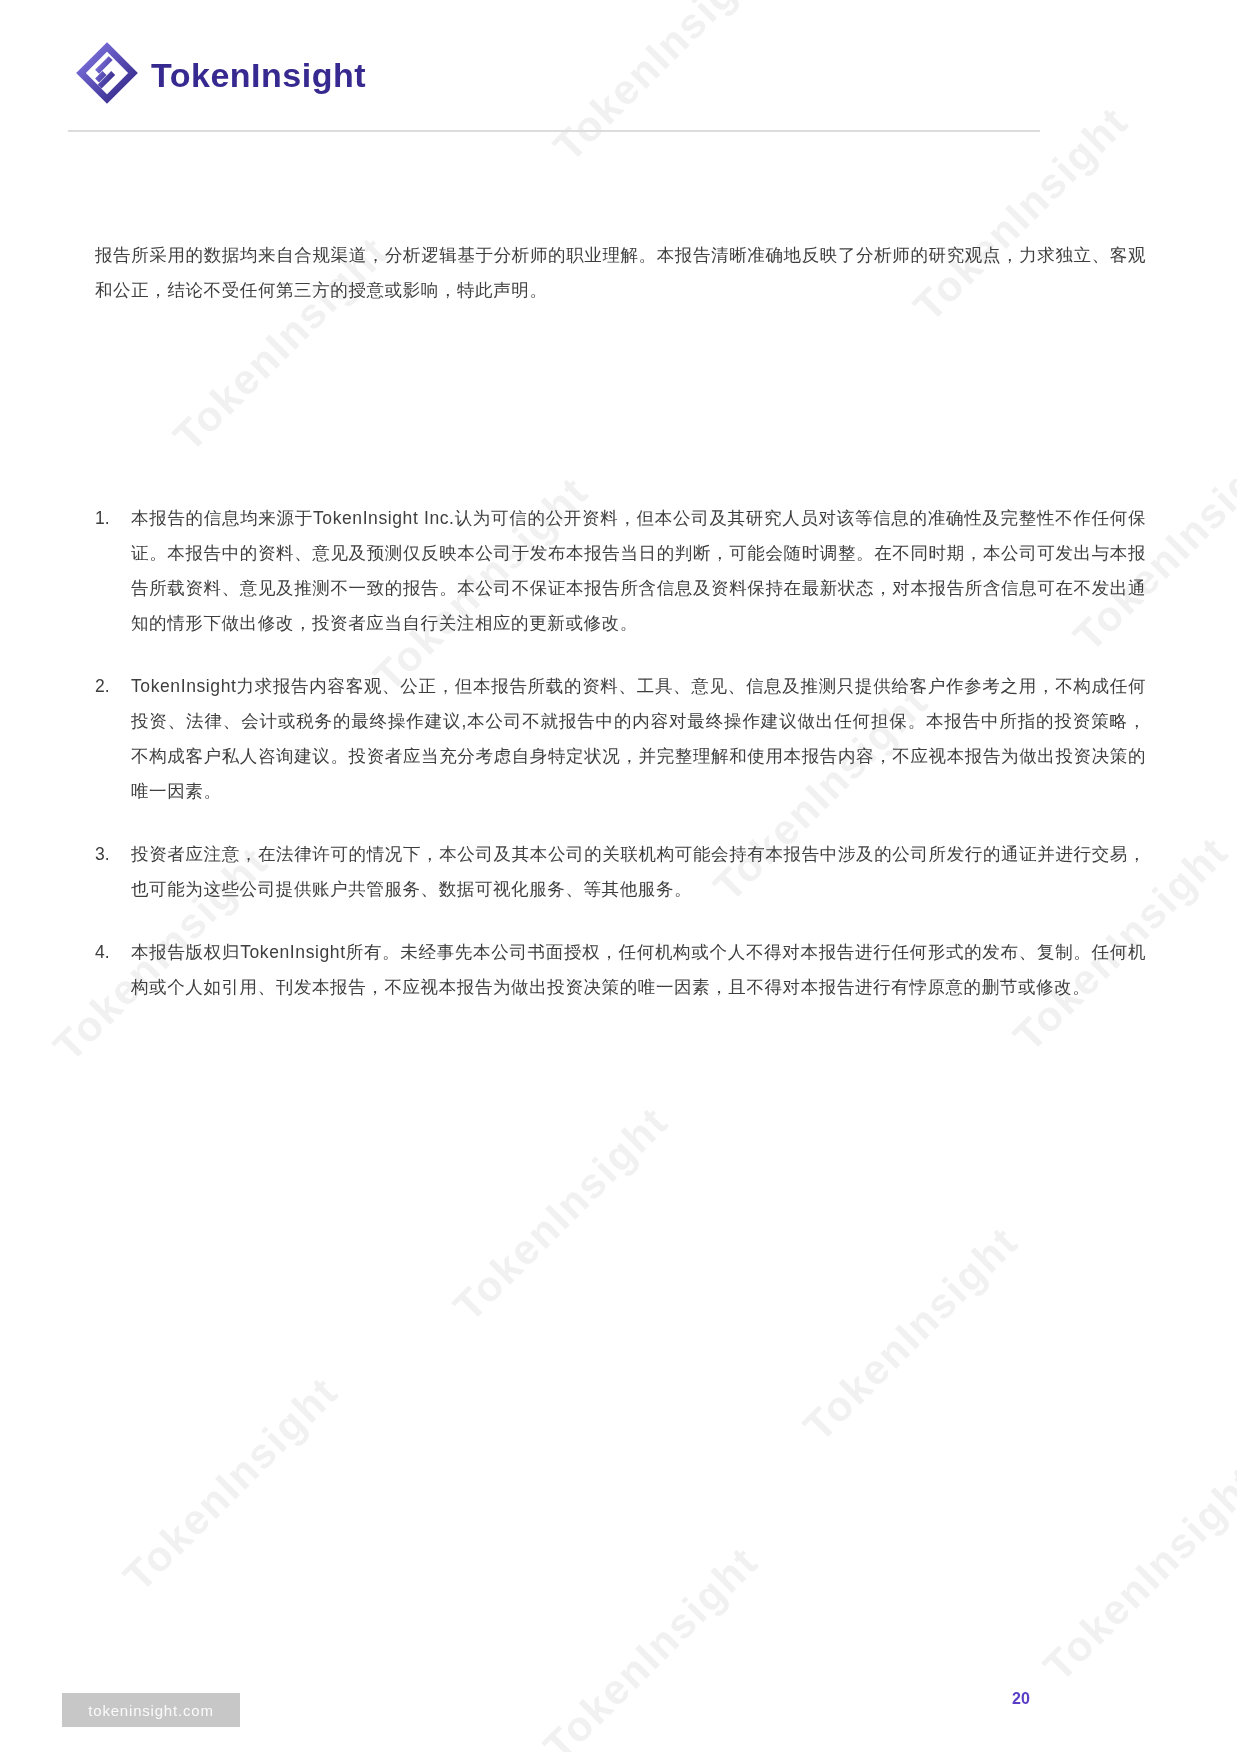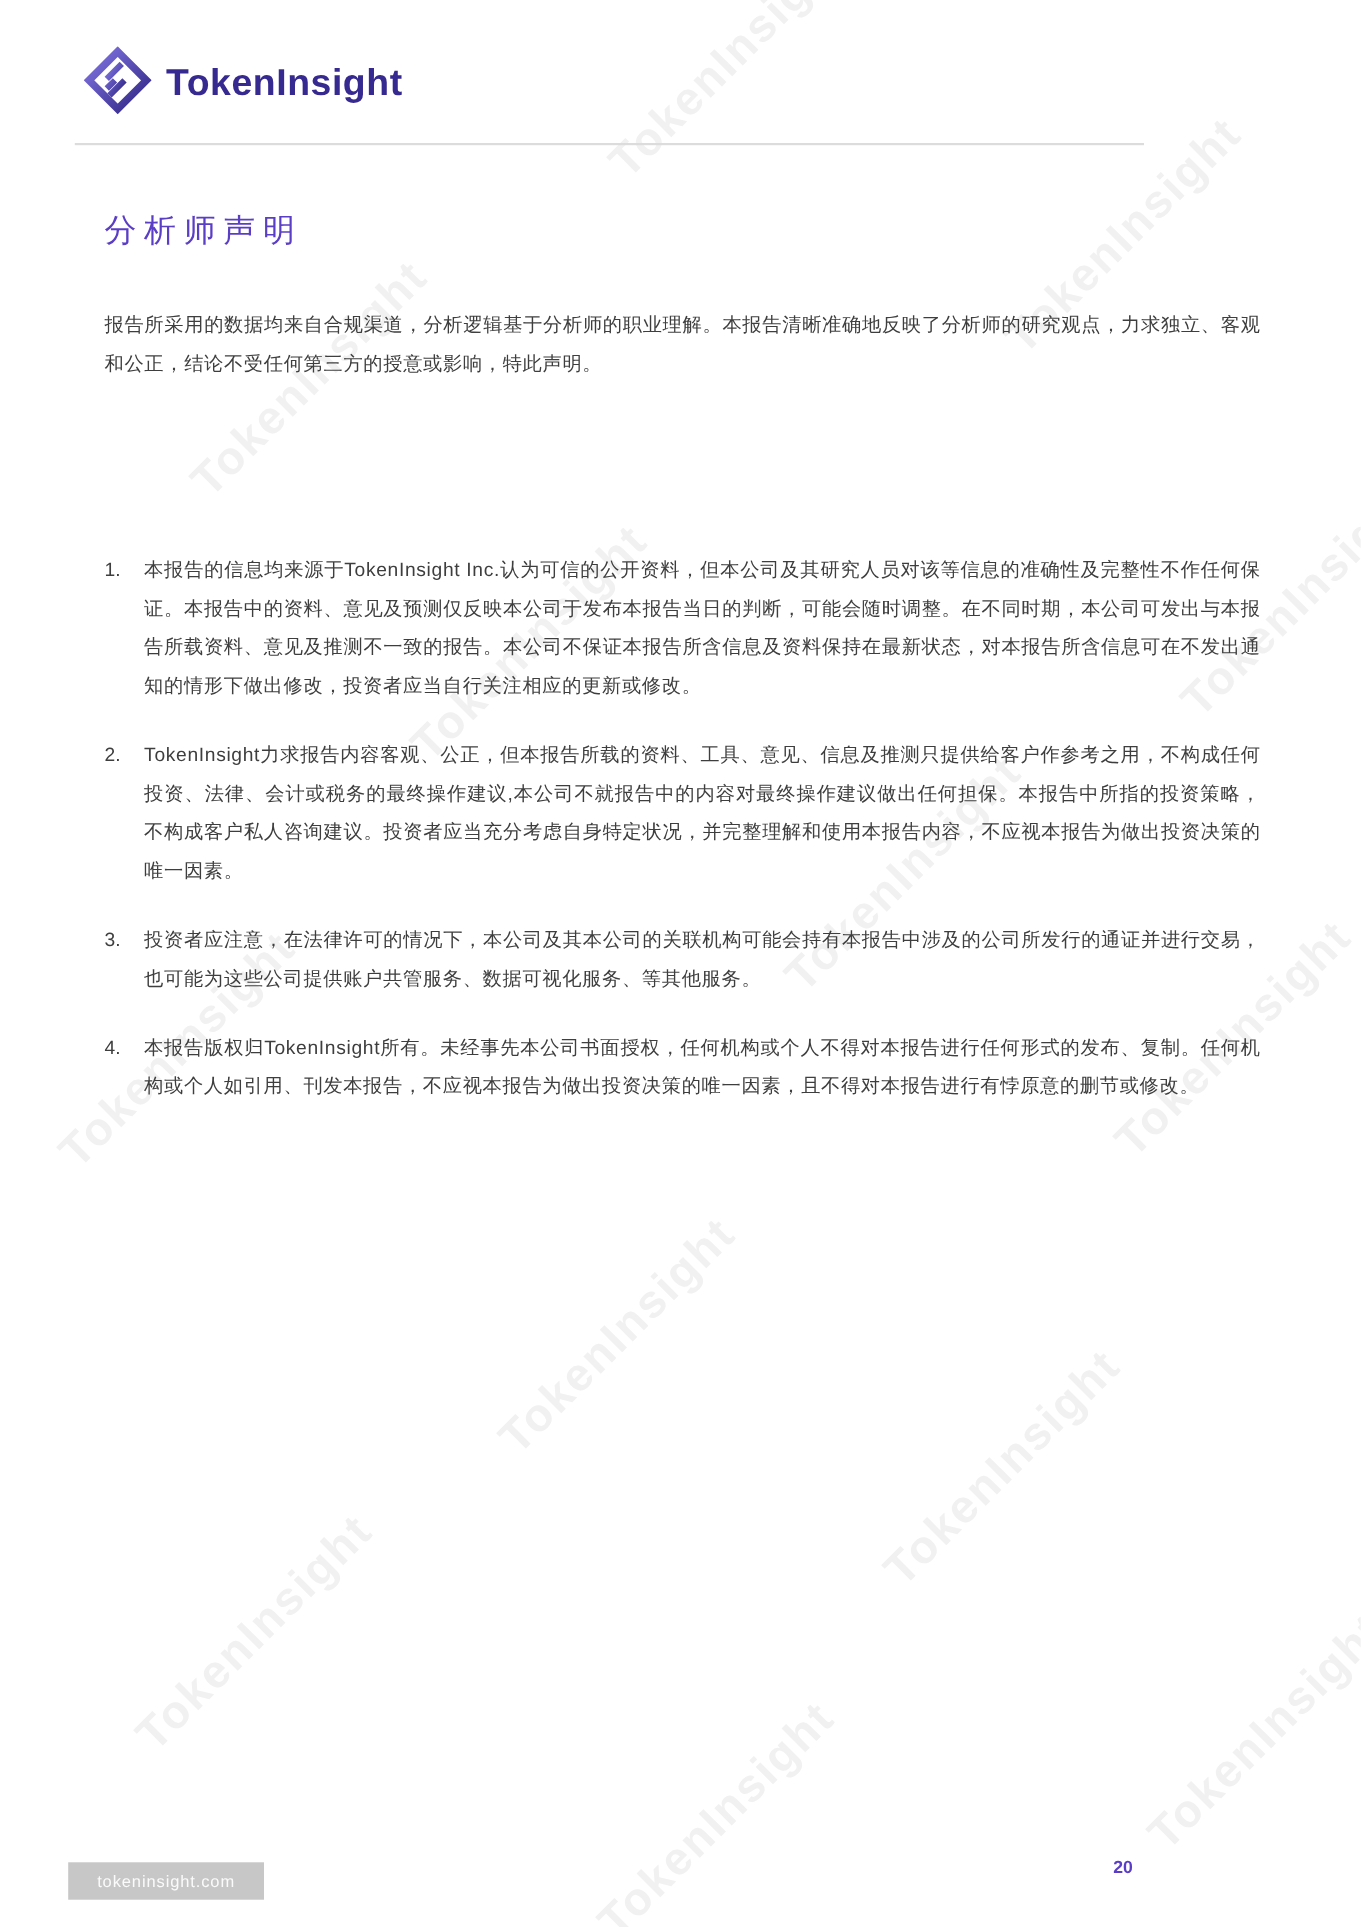--- a/index.html
+++ b/index.html
@@ -141,21 +141,20 @@
         </defs>
         <path d="M50 8 L92 50 L50 92 L8 50 Z" fill="none" stroke="url(#lg)" stroke-width="11"></path>
         <path d="M34 48 L56 26 M38 72 L60 50 M34 62 L46 50" fill="none" stroke="url(#lg)" stroke-width="9"></path>
       </svg>
     </span>
     <span class="logo-word">TokenInsight</span>
   </div>
   <div class="divider"></div>
 
   <div class="content analyst" style="position:absolute;">
-    <h2 class="sec-heading">分析师声明</h2>
     <p>报告所采用的数据均来自合规渠道，分析逻辑基于分析师的职业理解。本报告清晰准确地反映了分析师的研究观点，力求独立、客观和公正，结论不受任何第三方的授意或影响，特此声明。</p>
   </div>
 
   <div class="content disclaimer" style="position:absolute;">
     <div class="disc-list">
       <div class="disc-item">
         <span class="num">1.</span>
         <div class="txt">本报告的信息均来源于TokenInsight Inc.认为可信的公开资料，但本公司及其研究人员对该等信息的准确性及完整性不作任何保证。本报告中的资料、意见及预测仅反映本公司于发布本报告当日的判断，可能会随时调整。在不同时期，本公司可发出与本报告所载资料、意见及推测不一致的报告。本公司不保证本报告所含信息及资料保持在最新状态，对本报告所含信息可在不发出通知的情形下做出修改，投资者应当自行关注相应的更新或修改。</div>
       </div>
       <div class="disc-item">

